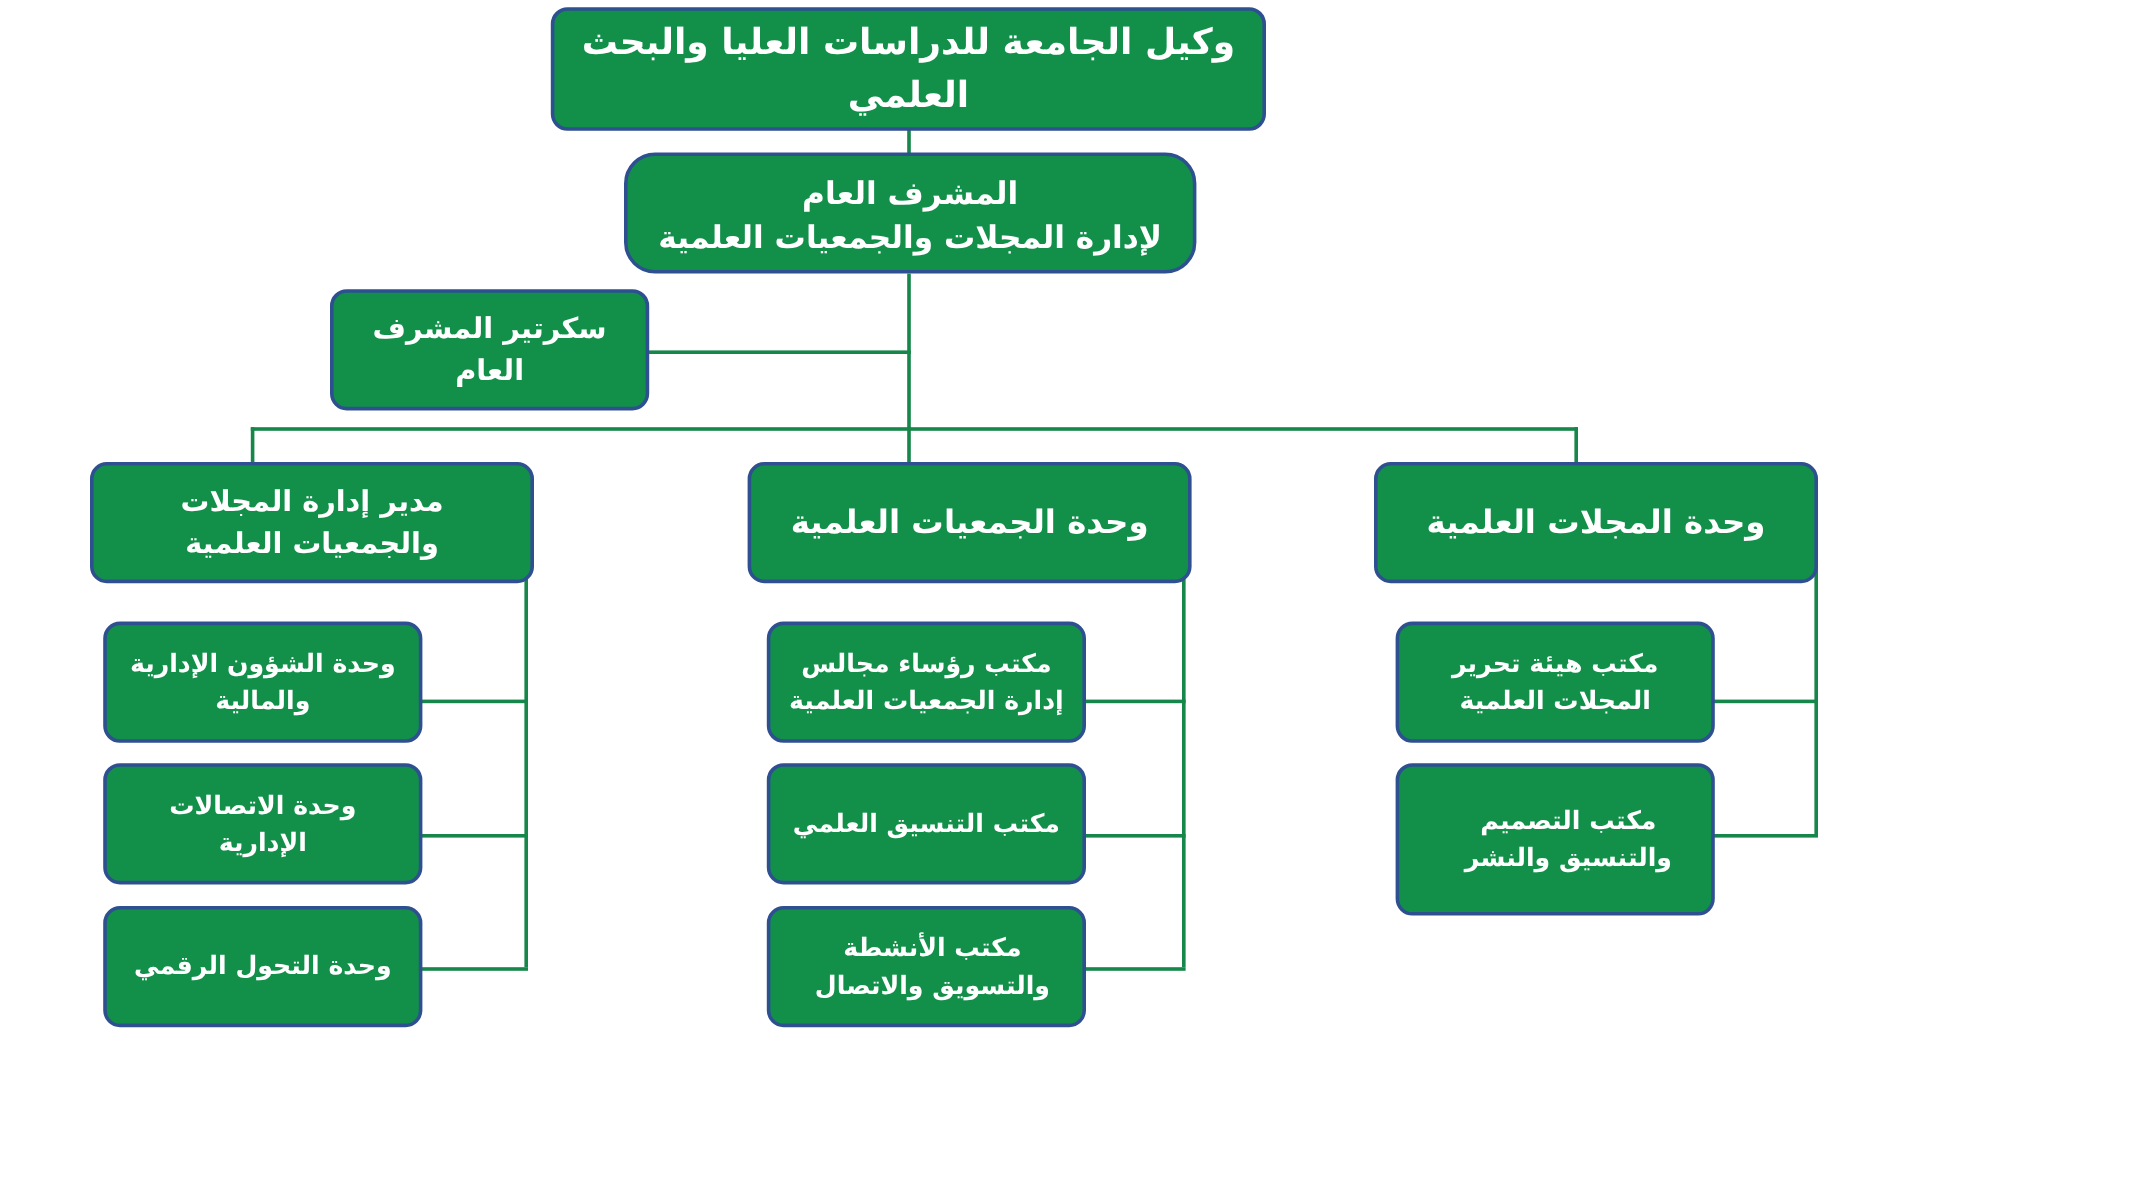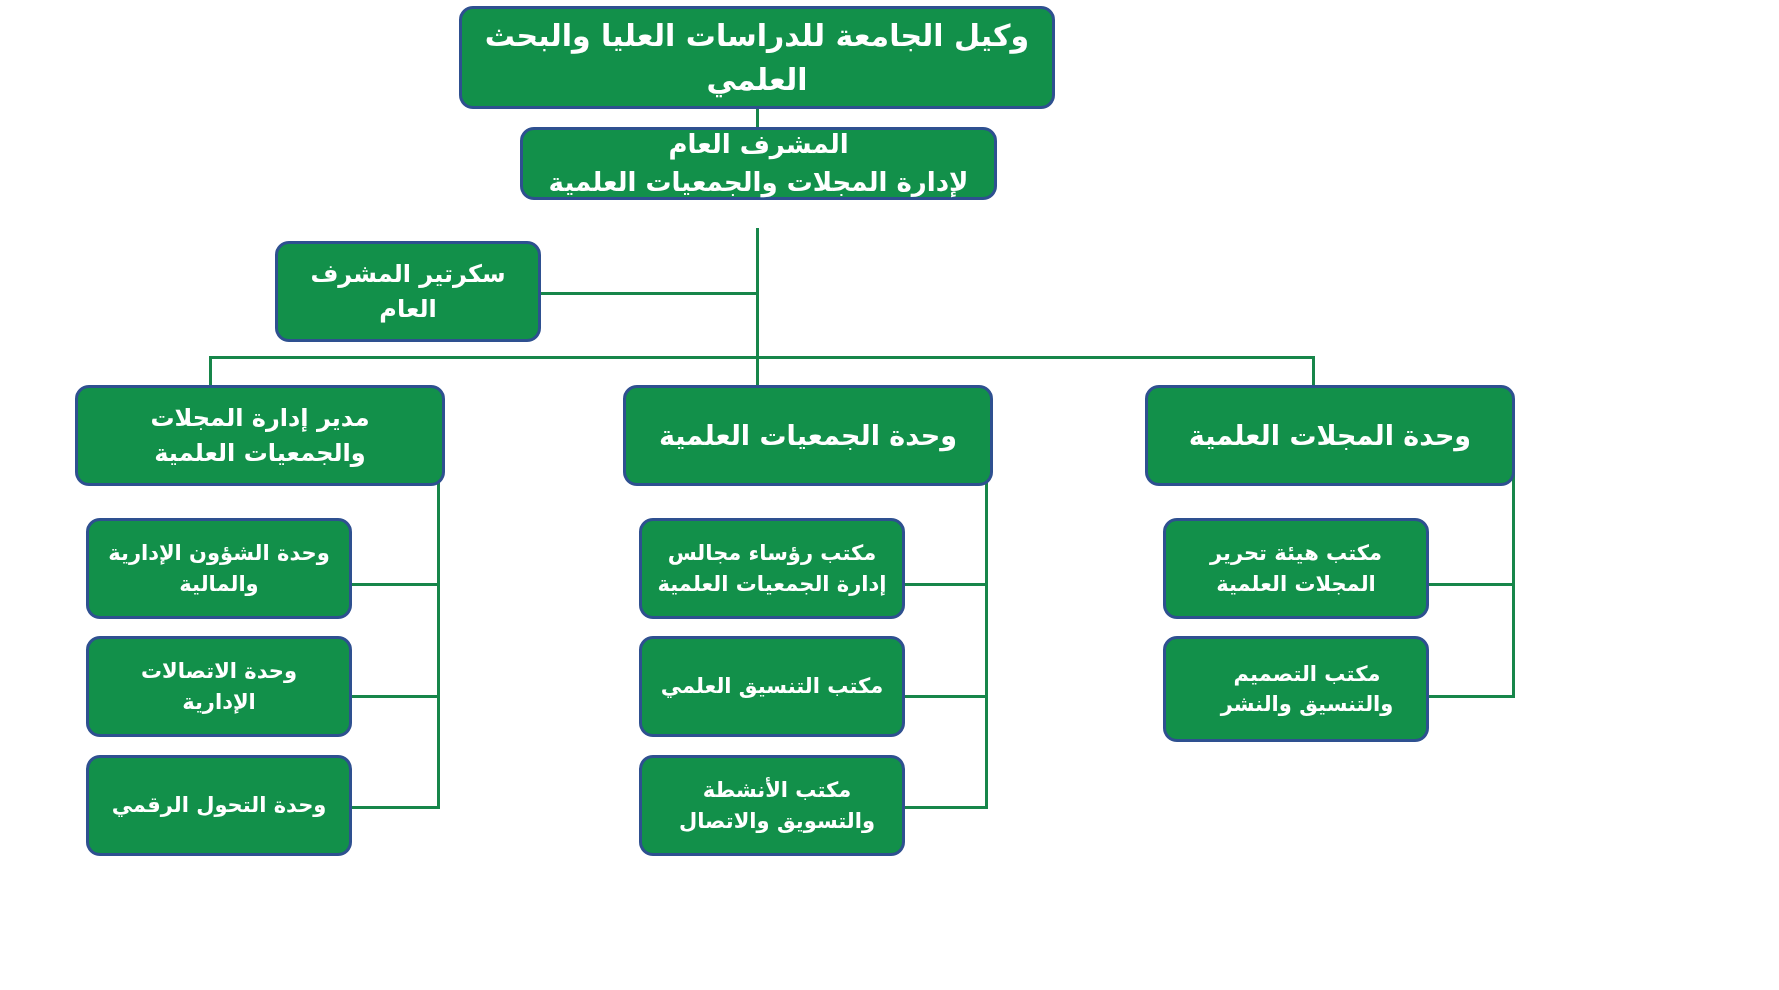--- a/index.html
+++ b/index.html
@@ -18,21 +18,21 @@
   
   .node{
     position:absolute;
     box-sizing:border-box;
     background:#12904a;
     border:3px solid #2e5090;
     border-radius:14px;
     color:#ffffff;
     display:flex;
     align-items:center;
-    justify-content:center;
+    justify-content:flex-end;
     text-align:center;
     padding:6px 14px;
     font-weight:bold;
     line-height:1.45;
     direction:rtl;
     z-index:5;
   }
   .node span{display:block;width:100%;}
   .lvl1{font-size:30px;}
   .lvl2{font-size:26px;}
@@ -70,21 +70,21 @@
 
   <div class="line v" style="left:1512px; top:428px; height:267px;"></div>
   <div class="line h" style="left:1474px; top:428px; width:41px;"></div>
   <div class="line h" style="left:1428px; top:583px; width:87px;"></div>
   <div class="line h" style="left:1428px; top:695px; width:87px;"></div>
 
   <div class="node lvl1" style="left:459px; top:6px; width:596px; height:103px;">
     <span>وكيل الجامعة للدراسات العليا والبحث العلمي</span>
   </div>
 
-  <div class="node lvl2" style="left:520px; top:127px; width:477px; height:73px; flex-direction:column;">
+  <div class="node lvl2" style="left:520px; top:127px; width:477px; height:101px; flex-direction:column;border-radius:26px;">
     <span>المشرف العام</span>
     <span>لإدارة المجلات والجمعيات العلمية</span>
   </div>
 
   <div class="node lvl3" style="left:256px; top:241px; width:266px; height:101px;margin-left:19px;">
     <span>سكرتير المشرف العام</span>
   </div>
 
   <div class="node lvl3" style="left:35px; top:385px; width:370px; height:101px;margin-left:40px;">
     <span>مدير إدارة المجلات والجمعيات العلمية</span>
@@ -114,17 +114,17 @@
   <div class="node lvl5" style="left:639px; top:636px; width:266px; height:101px;">
     <span>مكتب التنسيق العلمي</span>
   </div>
   <div class="node lvl5" style="left:639px; top:755px; width:266px; height:101px;padding-left:24px;">
     <span>مكتب الأنشطة والتسويق والاتصال</span>
   </div>
 
   <div class="node lvl5" style="left:1163px; top:518px; width:266px; height:101px;">
     <span>مكتب هيئة تحرير المجلات العلمية</span>
   </div>
-  <div class="node lvl5" style="left:1163px; top:636px; width:266px; height:106px;padding-left:36px;">
+  <div class="node lvl5" style="left:1163px; top:636px; width:266px; height:127px;padding-left:36px;">
     <span>مكتب التصميم والتنسيق والنشر</span>
   </div>
 
 </div>
 
 </body></html>

